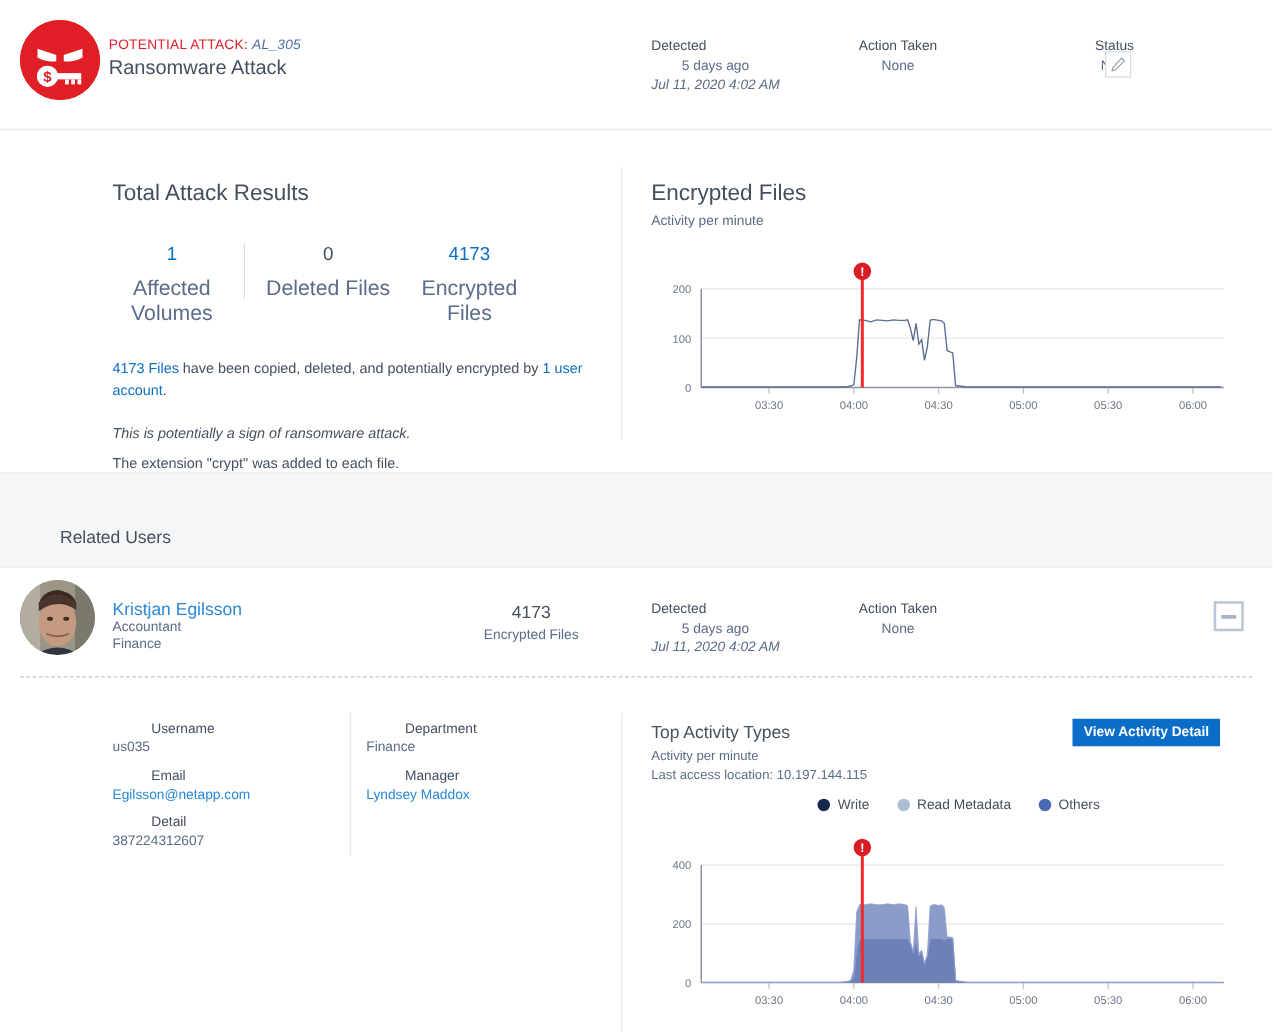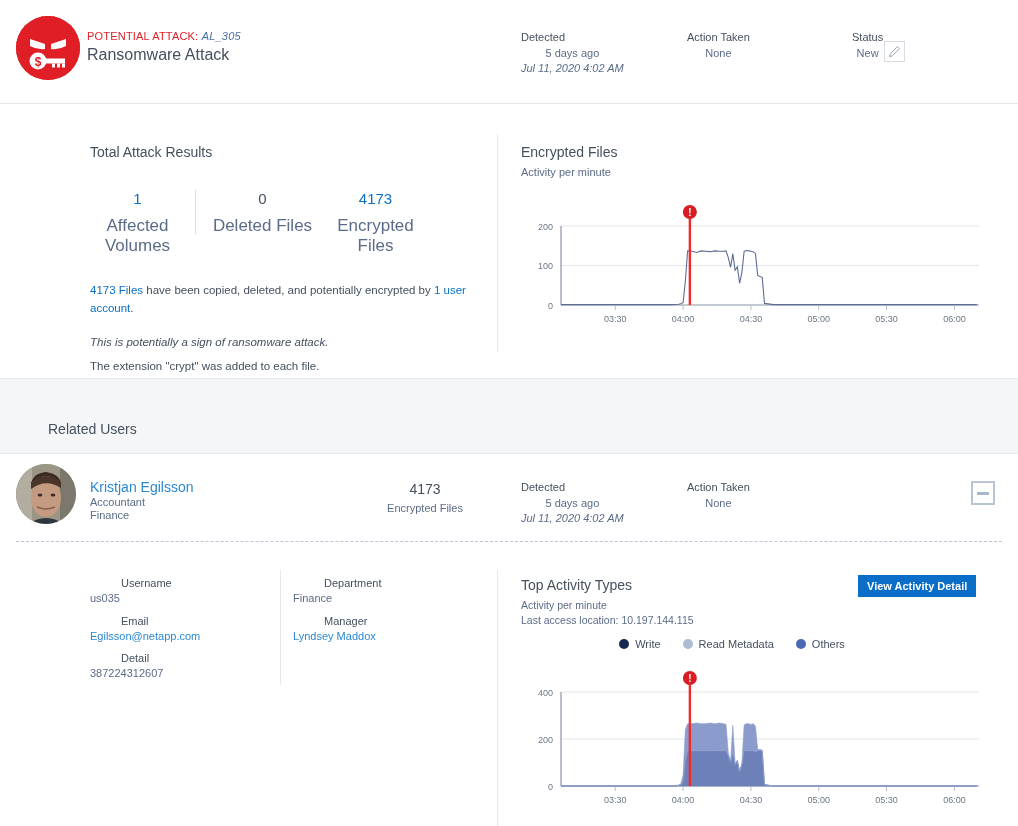--- a/index.html
+++ b/index.html
@@ -24,38 +24,38 @@
   .alert-kicker {
     font-size:11px; color:#e01e26; letter-spacing:.2px;
     text-transform:uppercase; margin-bottom:4px;
   }
   .alert-kicker .id { color:#4a6fa5;font-style:italic; }
   .alert-name { font-size:16px; color:#44505e; }
 
   .meta-col { position:absolute; top:31px; }
   .meta-col.detected { left:521px; }
   .meta-col.action   { left:687px; }
-  .meta-col.status   { left:852px; }
+  .meta-col.status   { left:876px; }
   .meta-label { font-size:11px; color:#44505e; margin-bottom:3px; }
   .meta-value { font-size:11px; color:#5b6c88; line-height:1.35;text-align:center; }
   .meta-value.italic { font-style:italic; }
   .edit-btn {
     position:absolute; left:884px; top:41px;
     width:21px; height:21px; border:1px solid #d8dce1;
     background:#fff; display:flex; align-items:center; justify-content:center;
     cursor:pointer;
   }
 
   
   .top-section { position:relative; height:272px; }
   .panel-left { position:absolute; left:90px; top:40px; width:400px; }
   .panel-right { position:absolute; left:521px; top:40px; width:460px; }
   .vdivider { position:absolute; left:497px; top:30px; width:1px; height:218px; background:#e6e8ea; }
 
-  .panel-title { font-size:14px; color:#44505e; margin-bottom:6px; }
+  .panel-title { font-size:18px; color:#44505e; margin-bottom:6px; }
   .panel-sub { font-size:11px; color:#5b6c88; }
 
   .stats-row { display:flex; margin-top:30px; }
   .stat { text-align:center; position:relative; }
   .stat.s0 { width:95px; }
   .stat.s1 { width:113px; }
   .stat.s2 { width:113px; }
   .stat .num { font-size:15px; margin-bottom:9px; }
   .stat .num.link { color:#0b6fc4; }
   .stat .num.plain { color:#44505e; }
@@ -109,21 +109,21 @@
   .field .f-value.link { color:#2a88d4; cursor:pointer; }
 
   .activity-head { position:absolute; left:521px; top:22px; }
   .activity-title { font-size:14px; color:#44505e; margin-bottom:5px; }
   .activity-sub { font-size:10.5px; color:#5b6c88; line-height:1.45; }
   .view-btn {
     position:absolute; left:858px; top:575px; padding:5px 9px;
     background:#0a6ec9; color:#fff; font-size:11px; font-weight:bold;
     border:none; cursor:pointer;
   }
-  .legend { position:absolute; left:502px; top:83px; width:460px; display:flex; justify-content:center; gap:22px; }
+  .legend { position:absolute; left:537px; top:83px; width:460px; display:flex; justify-content:center; gap:22px; }
   .legend-item { display:flex; align-items:center; gap:6px; font-size:11px; color:#44505e; }
   .legend-dot { width:10px; height:10px; border-radius:50%; display:inline-block; }
 </style>
 </head>
 <body>
 
 <div class="header">
 
   <div class="alert-logo">
     <svg width="64" height="64" viewBox="0 0 64 64">

